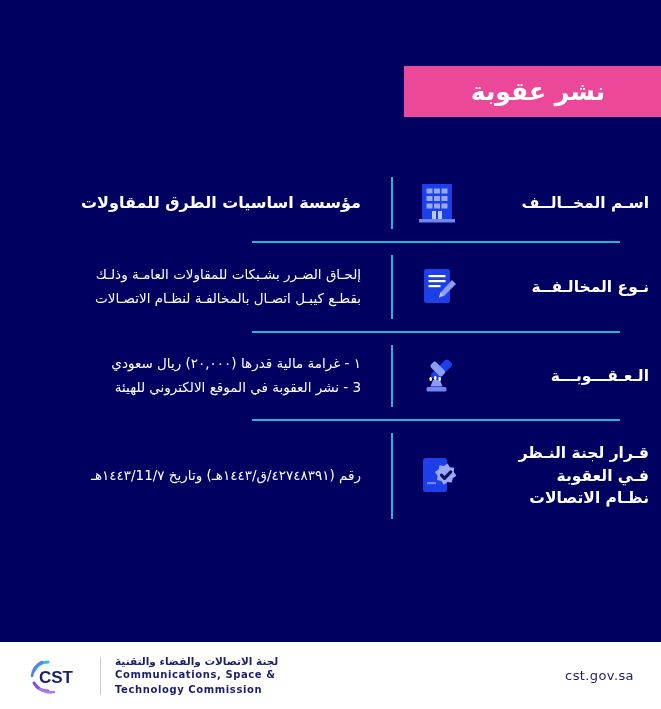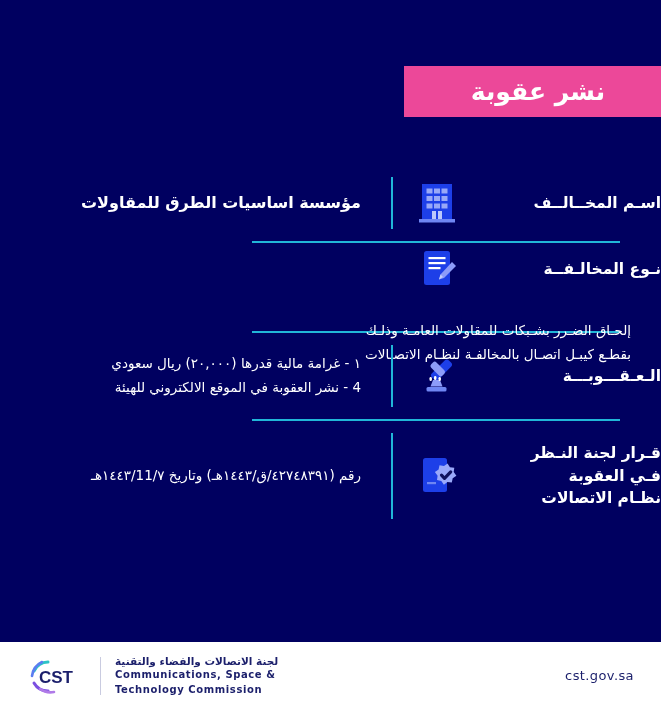--- a/index.html
+++ b/index.html
@@ -52,21 +52,21 @@
   }
 
   .row-label-cell {
     width: 268px;
     min-width: 268px;
     display: flex;
     flex-direction: row-reverse;
     align-items: center;
     justify-content: flex-start;
     gap: 14px;
-    padding-right: 0;
+    padding-right: 12px;
     box-sizing: border-box;
   }
 
   .row-icon {
     width: 52px;
     min-width: 52px;
     height: 52px;
     margin-left: 18px;
     margin-right: 8px;
     display: flex;
@@ -116,21 +116,21 @@
   }
 
   .row-hr {
     height: 2px;
     background: #21b6d8;
     margin: 0 41px 0 252px;
   }
 
   
   .h1 { height: 76px; }
-  .h2 { height: 88px; flex-direction: column; }
+  .h2 { height: 88px; }
   .h3 { height: 86px; }
   .h4 { height: 110px; }
 
   
   #footer {
     position: absolute;
     left: 0;
     bottom: 0;
     width: 661px;
     height: 67px;
@@ -257,21 +257,21 @@
           <rect x="21" y="24" width="2.4" height="4" rx="1.2" fill="#ffffff"></rect>
           <rect x="25.5" y="25" width="2.4" height="4" rx="1.2" fill="#ffffff"></rect>
         </svg>
       </div>
       <div class="row-label-text">الـعـقـــوبـــة</div>
     </div>
     <div class="row-divider-v"></div>
     <div class="row-value-cell">
       <div class="row-value-text">
         <div>١ -  غرامة مالية قدرها (٢٠,٠٠٠) ريال سعودي</div>
-        <div>4 - نشر العقوبة في الموقع الالكتروني للهيئة</div>
+        <div>3 - نشر العقوبة في الموقع الالكتروني للهيئة</div>
       </div>
     </div>
   </div>
   <div class="row-hr"></div>
 
   <div class="record-row h4">
     <div class="row-label-cell">
       <div class="row-icon">
         <svg width="48" height="48" viewBox="0 0 48 48" aria-hidden="true">
           <rect x="10" y="6" width="24" height="34" rx="2.5" fill="#1d3fe8"></rect>

